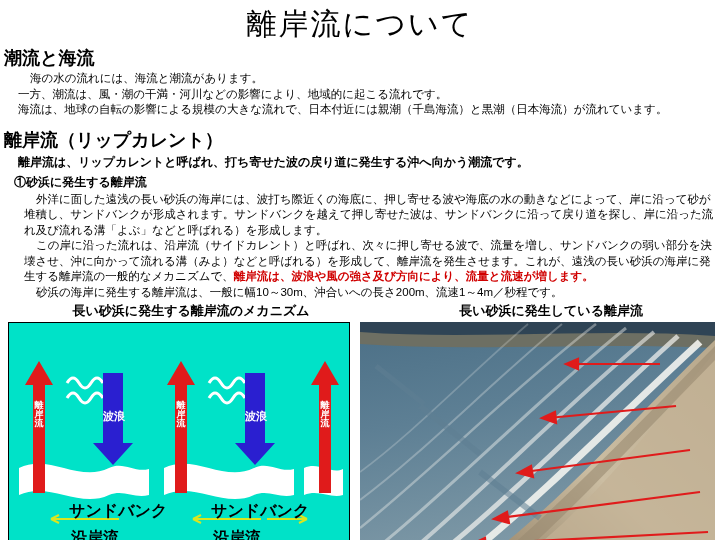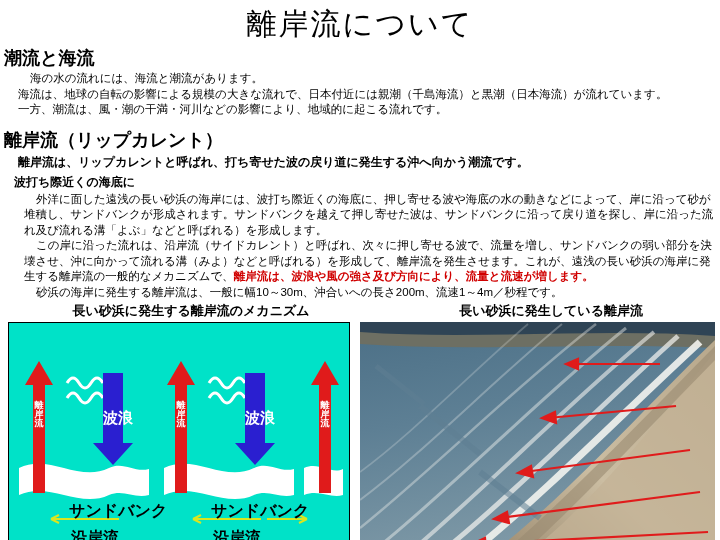--- a/index.html
+++ b/index.html
@@ -112,41 +112,41 @@
     font-size: 9px;
     font-weight: bold;
     color: #ffffff;
     width: 14px;
     text-align: center;
     line-height: 1.0;
     letter-spacing: 0px;
   }
   .wave-lbl {
     position: absolute;
-    font-size: 15px;
+    font-size: 11px;
     font-weight: bold;
     color: #ffffff;
     white-space: nowrap;
   }
 </style>
 </head>
 <body>
 
 <div class="page">
 
   <h1 class="title">離岸流について</h1>
 
   <div class="section-head">潮流と海流</div>
   <div class="para indent">海の水の流れには、海流と潮流があります。</div>
+  <div class="para">一方、潮流は、風・潮の干満・河川などの影響により、地域的に起こる流れです。</div>
   <div class="para">海流は、地球の自転の影響による規模の大きな流れで、日本付近には親潮（千島海流）と黒潮（日本海流）が流れています。</div>
-  <div class="para">一方、潮流は、風・潮の干満・河川などの影響により、地域的に起こる流れです。</div>
 
   <div class="section-head" style="margin-top:10px;">離岸流（リップカレント）</div>
   <div class="sub-head">離岸流は、リップカレントと呼ばれ、打ち寄せた波の戻り道に発生する沖へ向かう潮流です。</div>
-  <div class="numbered-head">波打ち際近くの海底に</div>
+  <div class="numbered-head">①砂浜に発生する離岸流</div>
   <div class="para indent tight">外洋に面した遠浅の長い砂浜の海岸には、波打ち際近くの海底に、押し寄せる波や海底の水の動きなどによって、岸に沿って砂が堆積し、サンドバンクが形成されます。サンドバンクを越えて押し寄せた波は、サンドバンクに沿って戻り道を探し、岸に沿った流れ及び流れる溝「よぶ」などと呼ばれる）を形成します。</div>
   <div class="para indent tight"><span>この岸に沿った流れは、沿岸流（サイドカレント）と呼ばれ、次々に押し寄せる波で、流量を増し、サンドバンクの弱い部分を決壊させ、沖に向かって流れる溝（みよ）などと呼ばれる）を形成して、離岸流を発生させます。これが、遠浅の長い砂浜の海岸に発生する離岸流の一般的なメカニズムで、</span><span class="red-bold">離岸流は、波浪や風の強さ及び方向により、流量と流速が増します。</span></div>
   <div class="para indent tight">砂浜の海岸に発生する離岸流は、一般に幅10～30m、沖合いへの長さ200m、流速1～4m／秒程です。</div>
 
   <div class="figures">
     <div class="fig-captions">
       <div class="fig-cap left">長い砂浜に発生する離岸流のメカニズム</div>
       <div class="fig-cap right">長い砂浜に発生している離岸流</div>
     </div>
 

